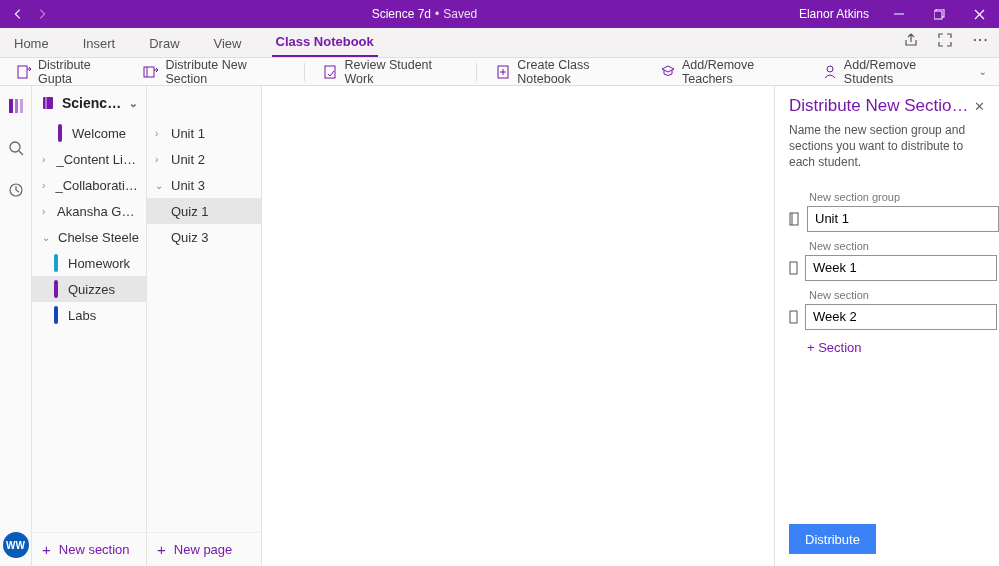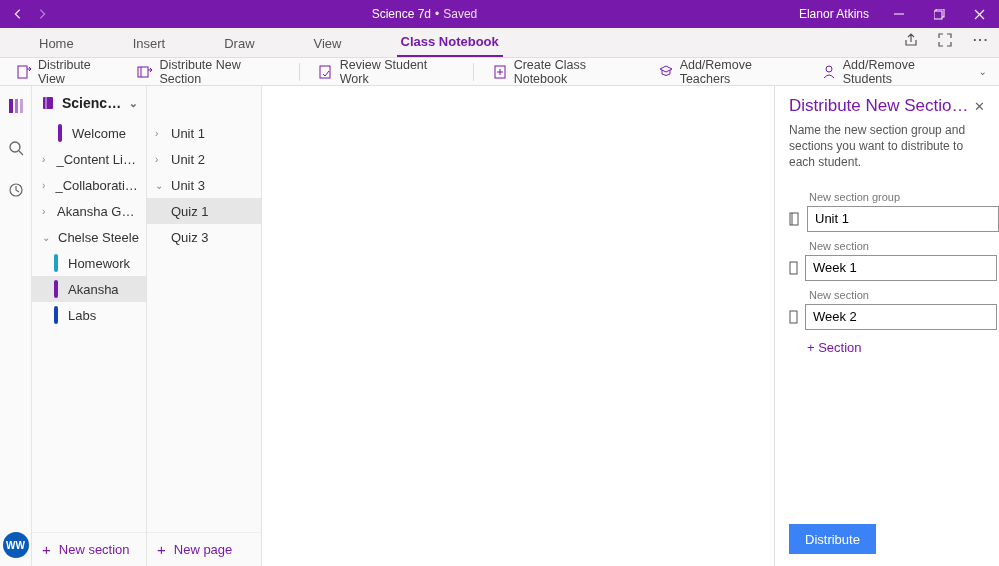--- a/index.html
+++ b/index.html
@@ -7,21 +7,21 @@
 
 .titlebar { height: 28px; background: #7719AA; display: flex; align-items: center; color: #fff; font-size: 12px; }
 .titlebar .nav-arrows { display: flex; padding: 0 6px; }
 .titlebar .nav-btn { width: 24px; height: 28px; display: flex; align-items: center; justify-content: center; opacity: .9; }
 .titlebar .title-center { flex: 1; text-align: center; display: flex; justify-content: center; align-items: center; gap: 4px; }
 .titlebar .saved { opacity: .85; }
 .titlebar .user { padding: 0 10px; }
 .titlebar .win-btn { width: 40px; height: 28px; display: flex; align-items: center; justify-content: center; }
 
 .tabsbar { height: 30px; background: #f4f2f3; border-bottom: 1px solid #e1dfdd; display: flex; align-items: flex-end; padding: 0 10px; gap: 26px; font-size: 13px; position: relative; }
-.tabsbar .tab { padding: 6px 4px 6px; cursor: pointer; color: #555; margin-left: 25px; }
+.tabsbar .tab { padding: 6px 4px 6px; cursor: pointer; color: #555; }
 .tabsbar .tab.active { color: #7719AA; font-weight: 600; border-bottom: 2px solid #7719AA; }
 .tabsbar .right-icons { position: absolute; right: 8px; top: 4px; display: flex; gap: 14px; color: #555; }
 .tabsbar .right-icons .ic { width: 20px; text-align: center; }
 
 .ribbon { height: 28px; background: #fbfafa; border-bottom: 1px solid #e1dfdd; display: flex; align-items: center; padding: 0 10px; gap: 8px; font-size: 12.5px; color: #444; }
 .ribbon .cmd { display: flex; align-items: center; gap: 6px; padding: 3px 6px; cursor: pointer; }
 .ribbon .sep { width: 1px; height: 18px; background: #ddd; margin: 0 4px; }
 .ribbon .ic { color: #7719AA; width: 16px; height: 16px; display: inline-flex; align-items: center; justify-content: center; }
 
 .workspace { display: flex; height: calc(566px - 28px - 30px - 28px); }
@@ -127,21 +127,21 @@
 </div>
 
 <div class="ribbon">
   <div class="cmd">
     <span class="ic">
         <svg width="16" height="16" viewBox="0 0 16 16">
           <rect x="2" y="2" width="9" height="12" stroke="#7719AA" fill="none"></rect>
           <path d="M11 5 h3 M13 3 l2 2 l-2 2" stroke="#7719AA" fill="none"></path>
         </svg>
       </span>
-    <span>Distribute View</span>
+    <span>Distribute Gupta</span>
   </div>
   <div class="cmd">
     <span class="ic">
         <svg width="16" height="16" viewBox="0 0 16 16">
           <rect x="1" y="3" width="10" height="10" stroke="#7719AA" fill="none"></rect>
           <path d="M4 3 v10 M11 6 h4 M13 4 l2 2 l-2 2" stroke="#7719AA" fill="none"></path>
         </svg>
       </span>
     <span>Distribute New Section</span>
   </div>
@@ -244,21 +244,21 @@
     <div class="section-item">
       <span class="chev">⌄</span>
       <span class="trunc">Chelse Steele</span>
     </div>
     <div class="section-item indent1">
       <span class="bar" style="background:#1fa0c9"></span>
       <span>Homework</span>
     </div>
     <div class="section-item indent1 selected">
       <span class="bar" style="background:#7719AA"></span>
-      <span>Akansha</span>
+      <span>Quizzes</span>
     </div>
     <div class="section-item indent1">
       <span class="bar" style="background:#1545b5"></span>
       <span>Labs</span>
     </div>
     <div class="footer">
       <span class="plus">+</span>
       <span>New section</span>
     </div>
   </div>

